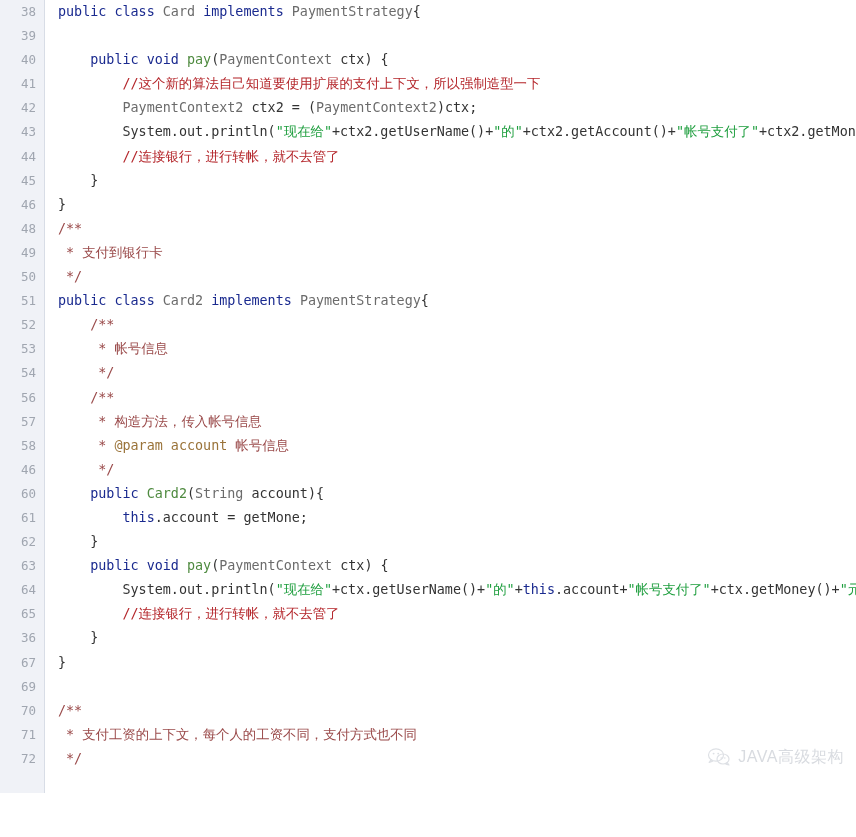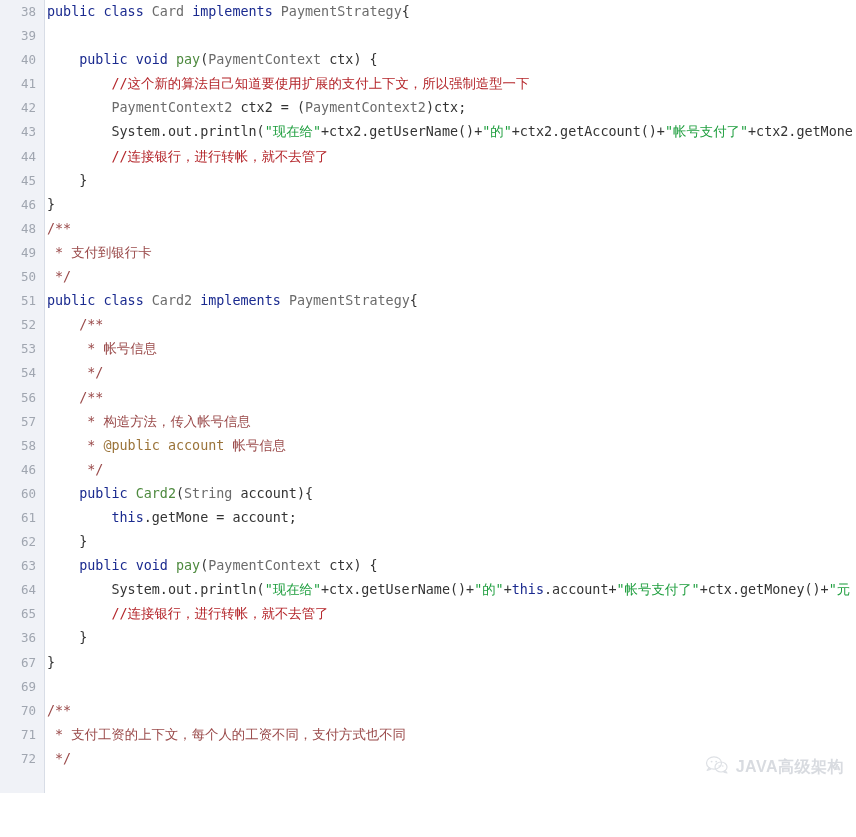--- a/index.html
+++ b/index.html
@@ -54,21 +54,21 @@
     padding-right: 9px;
     text-align: right;
     color: #a0a6b0;
     font-size: 12.5px;
     font-family: "DejaVu Sans Mono", "Liberation Mono", monospace;
     user-select: none;
   }
 
   .code {
     flex: 1;
-    padding-left: 2px;
+    padding-left: 13px;
     font-size: 13.4px;
     color: #333333;
     font-family: "DejaVu Sans Mono", "Liberation Mono", monospace;
     white-space: pre;
     overflow: hidden;
   }
 
   
   .tok-kw   { color: #1a2a8f; }
   .tok-type { color: #6b6b6b; }
@@ -76,28 +76,27 @@
   .tok-meth { color: #4e8a3f; text-align: right; }
   .tok-str  { color: #1e9e3e; }
   .tok-cmt  { color: #b4252a; }
   .tok-doc  { color: #9a4a4a; }
   .tok-tag  { color: #9a7339; }
   .tok-punc { color: #333333; }
 
   .watermark {
     position: absolute;
     right: 12px;
-    bottom: 14px;
+    bottom: 22px;
     z-index: 5;
     display: flex;
-    align-items: center;
+    align-items: flex-start;
     gap: 7px;
     opacity: 0.55;
     pointer-events: none;
-    font-weight: bold;
   }
   .watermark .wm-text {
     font-family: "Liberation Sans", sans-serif;
     font-size: 16px;
     color: #b9bec7;
     letter-spacing: 0.5px;
     white-space: nowrap;
   }
   .wm-logo { display: block; }
 </style>
@@ -120,24 +119,24 @@
       <div class="line"><span class="ln">46</span><span class="code"><span class="tok-punc">}</span></span></div>
       <div class="line"><span class="ln">48</span><span class="code"><span class="tok-doc">/**</span></span></div>
       <div class="line"><span class="ln">49</span><span class="code"><span class="tok-doc"> * 支付到银行卡</span></span></div>
       <div class="line"><span class="ln">50</span><span class="code"><span class="tok-doc"> */</span></span></div>
       <div class="line"><span class="ln">51</span><span class="code"><span class="tok-kw">public</span><span class="tok-plain"> </span><span class="tok-kw">class</span><span class="tok-plain"> </span><span class="tok-type">Card2</span><span class="tok-plain"> </span><span class="tok-kw">implements</span><span class="tok-plain"> </span><span class="tok-type">PaymentStrategy</span><span class="tok-punc">{</span></span></div>
       <div class="line"><span class="ln">52</span><span class="code"><span class="tok-doc">    /**</span></span></div>
       <div class="line"><span class="ln">53</span><span class="code"><span class="tok-doc">     * 帐号信息</span></span></div>
       <div class="line"><span class="ln">54</span><span class="code"><span class="tok-doc">     */</span></span></div>
       <div class="line"><span class="ln">56</span><span class="code"><span class="tok-doc">    /**</span></span></div>
       <div class="line"><span class="ln">57</span><span class="code"><span class="tok-doc">     * 构造方法，传入帐号信息</span></span></div>
-      <div class="line"><span class="ln">58</span><span class="code"><span class="tok-doc">     * </span><span class="tok-tag">@public</span><span class="tok-tag"> account</span><span class="tok-doc"> 帐号信息</span></span></div>
+      <div class="line"><span class="ln">58</span><span class="code"><span class="tok-doc">     * </span><span class="tok-tag">@param</span><span class="tok-tag"> account</span><span class="tok-doc"> 帐号信息</span></span></div>
       <div class="line"><span class="ln">46</span><span class="code"><span class="tok-doc">     */</span></span></div>
       <div class="line"><span class="ln">60</span><span class="code"><span class="tok-plain">    </span><span class="tok-kw">public</span><span class="tok-plain"> </span><span class="tok-meth">Card2</span><span class="tok-punc">(</span><span class="tok-type">String</span><span class="tok-plain"> account){</span></span></div>
-      <div class="line"><span class="ln">61</span><span class="code"><span class="tok-plain">        </span><span class="tok-kw">this</span><span class="tok-plain">.getMone = account;</span></span></div>
+      <div class="line"><span class="ln">61</span><span class="code"><span class="tok-plain">        </span><span class="tok-kw">this</span><span class="tok-plain">.account = getMone;</span></span></div>
       <div class="line"><span class="ln">62</span><span class="code"><span class="tok-punc">    }</span></span></div>
       <div class="line"><span class="ln">63</span><span class="code"><span class="tok-plain">    </span><span class="tok-kw">public</span><span class="tok-plain"> </span><span class="tok-kw">void</span><span class="tok-plain"> </span><span class="tok-meth">pay</span><span class="tok-punc">(</span><span class="tok-type">PaymentContext</span><span class="tok-plain"> ctx</span><span class="tok-punc">) {</span></span></div>
       <div class="line"><span class="ln">64</span><span class="code"><span class="tok-plain">        </span><span class="tok-plain">System.out.println(</span><span class="tok-str">"现在给"</span><span class="tok-plain">+ctx.getUserName()+</span><span class="tok-str">"的"</span><span class="tok-plain">+</span><span class="tok-kw">this</span><span class="tok-plain">.account+</span><span class="tok-str">"帐号支付了"</span><span class="tok-plain">+ctx.getMoney()+</span><span class="tok-str">"元</span></span></div>
       <div class="line"><span class="ln">65</span><span class="code"><span class="tok-plain">        </span><span class="tok-cmt">//连接银行，进行转帐，就不去管了</span></span></div>
       <div class="line"><span class="ln">36</span><span class="code"><span class="tok-punc">    }</span></span></div>
       <div class="line"><span class="ln">67</span><span class="code"><span class="tok-punc">}</span></span></div>
       <div class="line"><span class="ln">69</span><span class="code"></span></div>
       <div class="line"><span class="ln">70</span><span class="code"><span class="tok-doc">/**</span></span></div>
       <div class="line"><span class="ln">71</span><span class="code"><span class="tok-doc"> * 支付工资的上下文，每个人的工资不同，支付方式也不同</span></span></div>
       <div class="line"><span class="ln">72</span><span class="code"><span class="tok-doc"> */</span></span></div>

